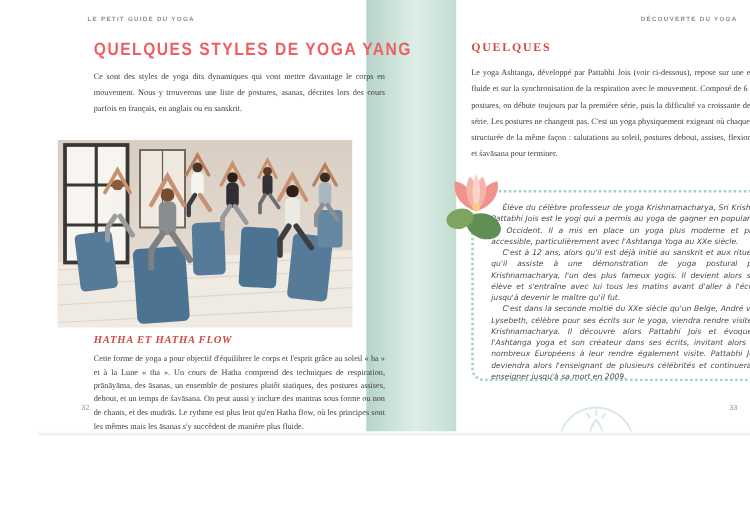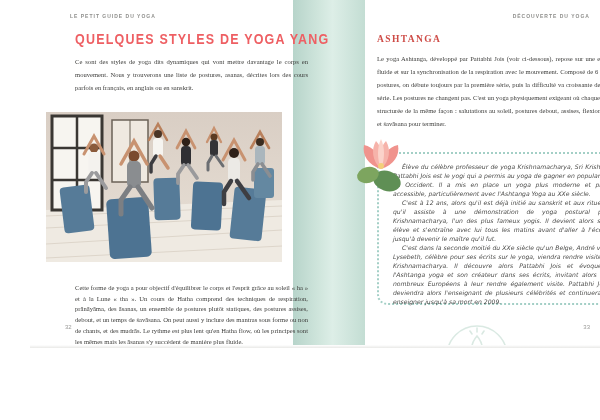--- a/index.html
+++ b/index.html
@@ -139,28 +139,29 @@
       <g>
           <path d="M205 36 L214 20 L223 36" fill="none" stroke="#b9805c" stroke-width="2.6"></path>
          <circle cx="214" cy="30" r="4" fill="#3a2c20"></circle>
          <rect x="209" y="34" width="10" height="19" rx="3.5" fill="#aab6bd"></rect>
          <path d="M212 52 L207 60 L207 68" fill="none" stroke="#8b8e92" stroke-width="3.6"></path>
          <path d="M216 52 L224 64" fill="none" stroke="#8b8e92" stroke-width="3.6"></path>
         </g>
     </g>
   </svg>
 
+  <div class="section-heading">HATHA ET HATHA FLOW</div>
 
   <div class="section-body">Cette forme de yoga a pour objectif d'équilibrer le corps et l'esprit grâce au soleil « ha » et à la Lune « tha ». Un cours de Hatha comprend des techniques de respiration, prānāyāma, des āsanas, un ensemble de postures plutôt statiques, des postures assises, debout, et un temps de śavāsana. On peut aussi y inclure des mantras sous forme ou non de chants, et des mudrās. Le rythme est plus lent qu'en Hatha flow, où les principes sont les mêmes mais les āsanas s'y succèdent de manière plus fluide.</div>
 
   <div class="page-num pn-left">32</div>
 
   <div class="running-head rh-right">DÉCOUVERTE DU YOGA</div>
 
-  <div class="right-title">ASHTANGA</div>
+  <div class="right-title">QUELQUES</div>
 
   <div class="right-body">Le yoga Ashtanga, développé par Pattabhi Jois (voir ci-dessous), repose sur une exécution fluide et sur la synchronisation de la respiration avec le mouvement. Composé de 6 séries de postures, on débute toujours par la première série, puis la difficulté va croissante de série en série. Les postures ne changent pas. C'est un yoga physiquement exigeant où chaque série est structurée de la même façon : salutations au soleil, postures debout, assises, flexions arrière et śavāsana pour terminer.</div>
 
   <div class="callout">
     <p>Élève du célèbre professeur de yoga Krishnamacharya, Sri Krishna Pattabhi Jois est le yogi qui a permis au yoga de gagner en popularité en Occident. Il a mis en place un yoga plus moderne et plus accessible, particulièrement avec l'Ashtanga Yoga au XXe siècle.</p>
     <p>C'est à 12 ans, alors qu'il est déjà initié au sanskrit et aux rituels, qu'il assiste à une démonstration de yoga postural par Krishnamacharya, l'un des plus fameux yogis. Il devient alors son élève et s'entraîne avec lui tous les matins avant d'aller à l'école jusqu'à devenir le maître qu'il fut.</p>
     <p>C'est dans la seconde moitié du XXe siècle qu'un Belge, André van Lysebeth, célèbre pour ses écrits sur le yoga, viendra rendre visite à Krishnamacharya. Il découvre alors Pattabhi Jois et évoquera l'Ashtanga yoga et son créateur dans ses écrits, invitant alors de nombreux Européens à leur rendre également visite. Pattabhi Jois deviendra alors l'enseignant de plusieurs célébrités et continuera à enseigner jusqu'à sa mort en 2009.</p>
   </div>
 
   <svg class="lotus-flower" viewBox="0 0 54 66">

